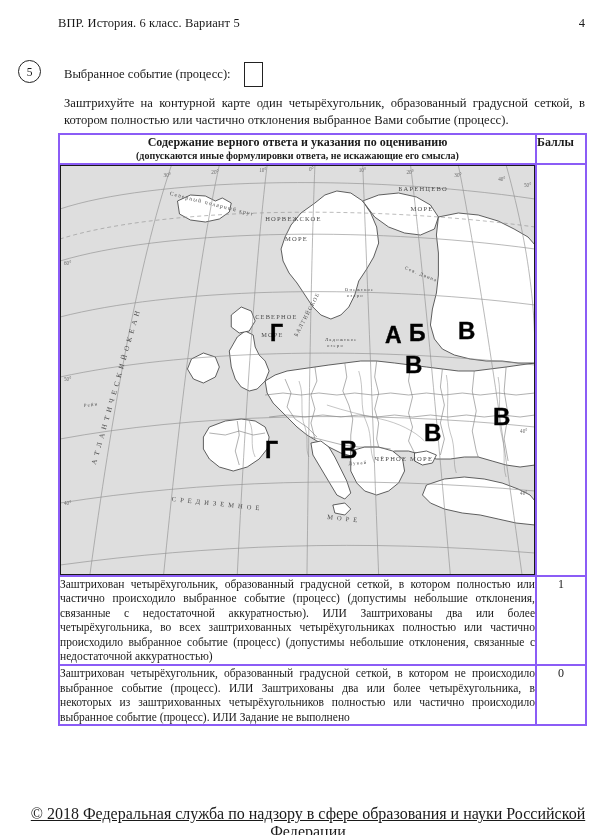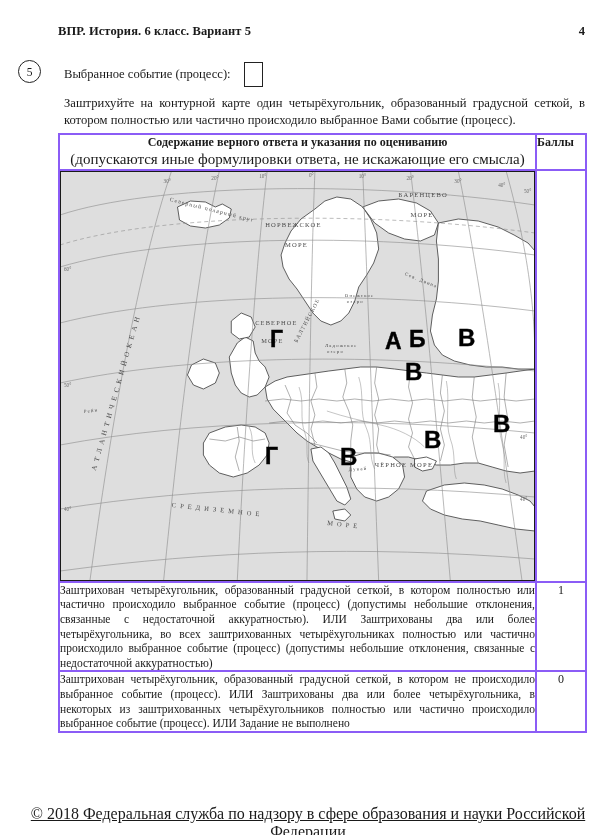--- a/index.html
+++ b/index.html
@@ -13,27 +13,26 @@
     position: relative;
     font-family: "Liberation Serif", serif;
     color: #1a1a1a;
     overflow: hidden;
   }
 
   
   .page-header {
     position: absolute;
     left: 58px;
-    top: 24px;
+    top: 16px;
     width: 527px;
     display: flex;
     justify-content: space-between;
     align-items: flex-start;
     font-size: 12.5px;
-    font-weight: bold;
   }
   .page-header .title { letter-spacing: .1px; }
   .page-header .pageno { font-size: 12.5px; }
 
   
   .task-number {
     position: absolute;
     left: 18px;
     top: 60px;
     width: 23px;
@@ -95,21 +94,21 @@
   .col-main { width: 477px; }
   .col-score { width: 50px; }
 
   .thead-main {
     text-align: center;
     padding: 3px 4px 4px 4px;
     font-size: 11.6px;
     line-height: 1.25;
   }
   .thead-main .t1 { font-weight: bold; font-size: 12px; }
-  .thead-main .t2 { font-weight: normal; font-size: 15px; }
+  .thead-main .t2 { font-weight: bold; font-size: 10px; }
   .thead-score {
     text-align: left;
     font-weight: bold;
     font-size: 12px;
     vertical-align: middle;
   }
 
   .crit-cell {
     padding: 3px 6px 4px 6px;
     font-size: 11.5px;
@@ -174,21 +173,21 @@
   <span class="pageno">4</span>
 </div>
 
 <div class="task-number">5</div>
 
 <div class="task-line">
   <span class="lbl-a">Выбранное событие (процесс):</span>
   <span class="answer-box"></span>
 </div>
 
-<div class="task-body">Заштрихуйте на контурной карте один четырёхугольник, образованный градусной сеткой, в котором полностью или частично происходило выбранное Вами событие (процесс).</div>
+<div class="task-body">Заштрихуйте на контурной карте один четырёхугольник, образованный градусной сеткой, в котором полностью или частично отклонения выбранное Вами событие (процесс).</div>
 
 <table class="crit-table">
   <colgroup>
       <col class="col-main">
       <col class="col-score">
     </colgroup>
   <tbody>
     <tr>
       <td class="thead-main">
         <div class="t1">Содержание верного ответа и указания по оцениванию</div>

